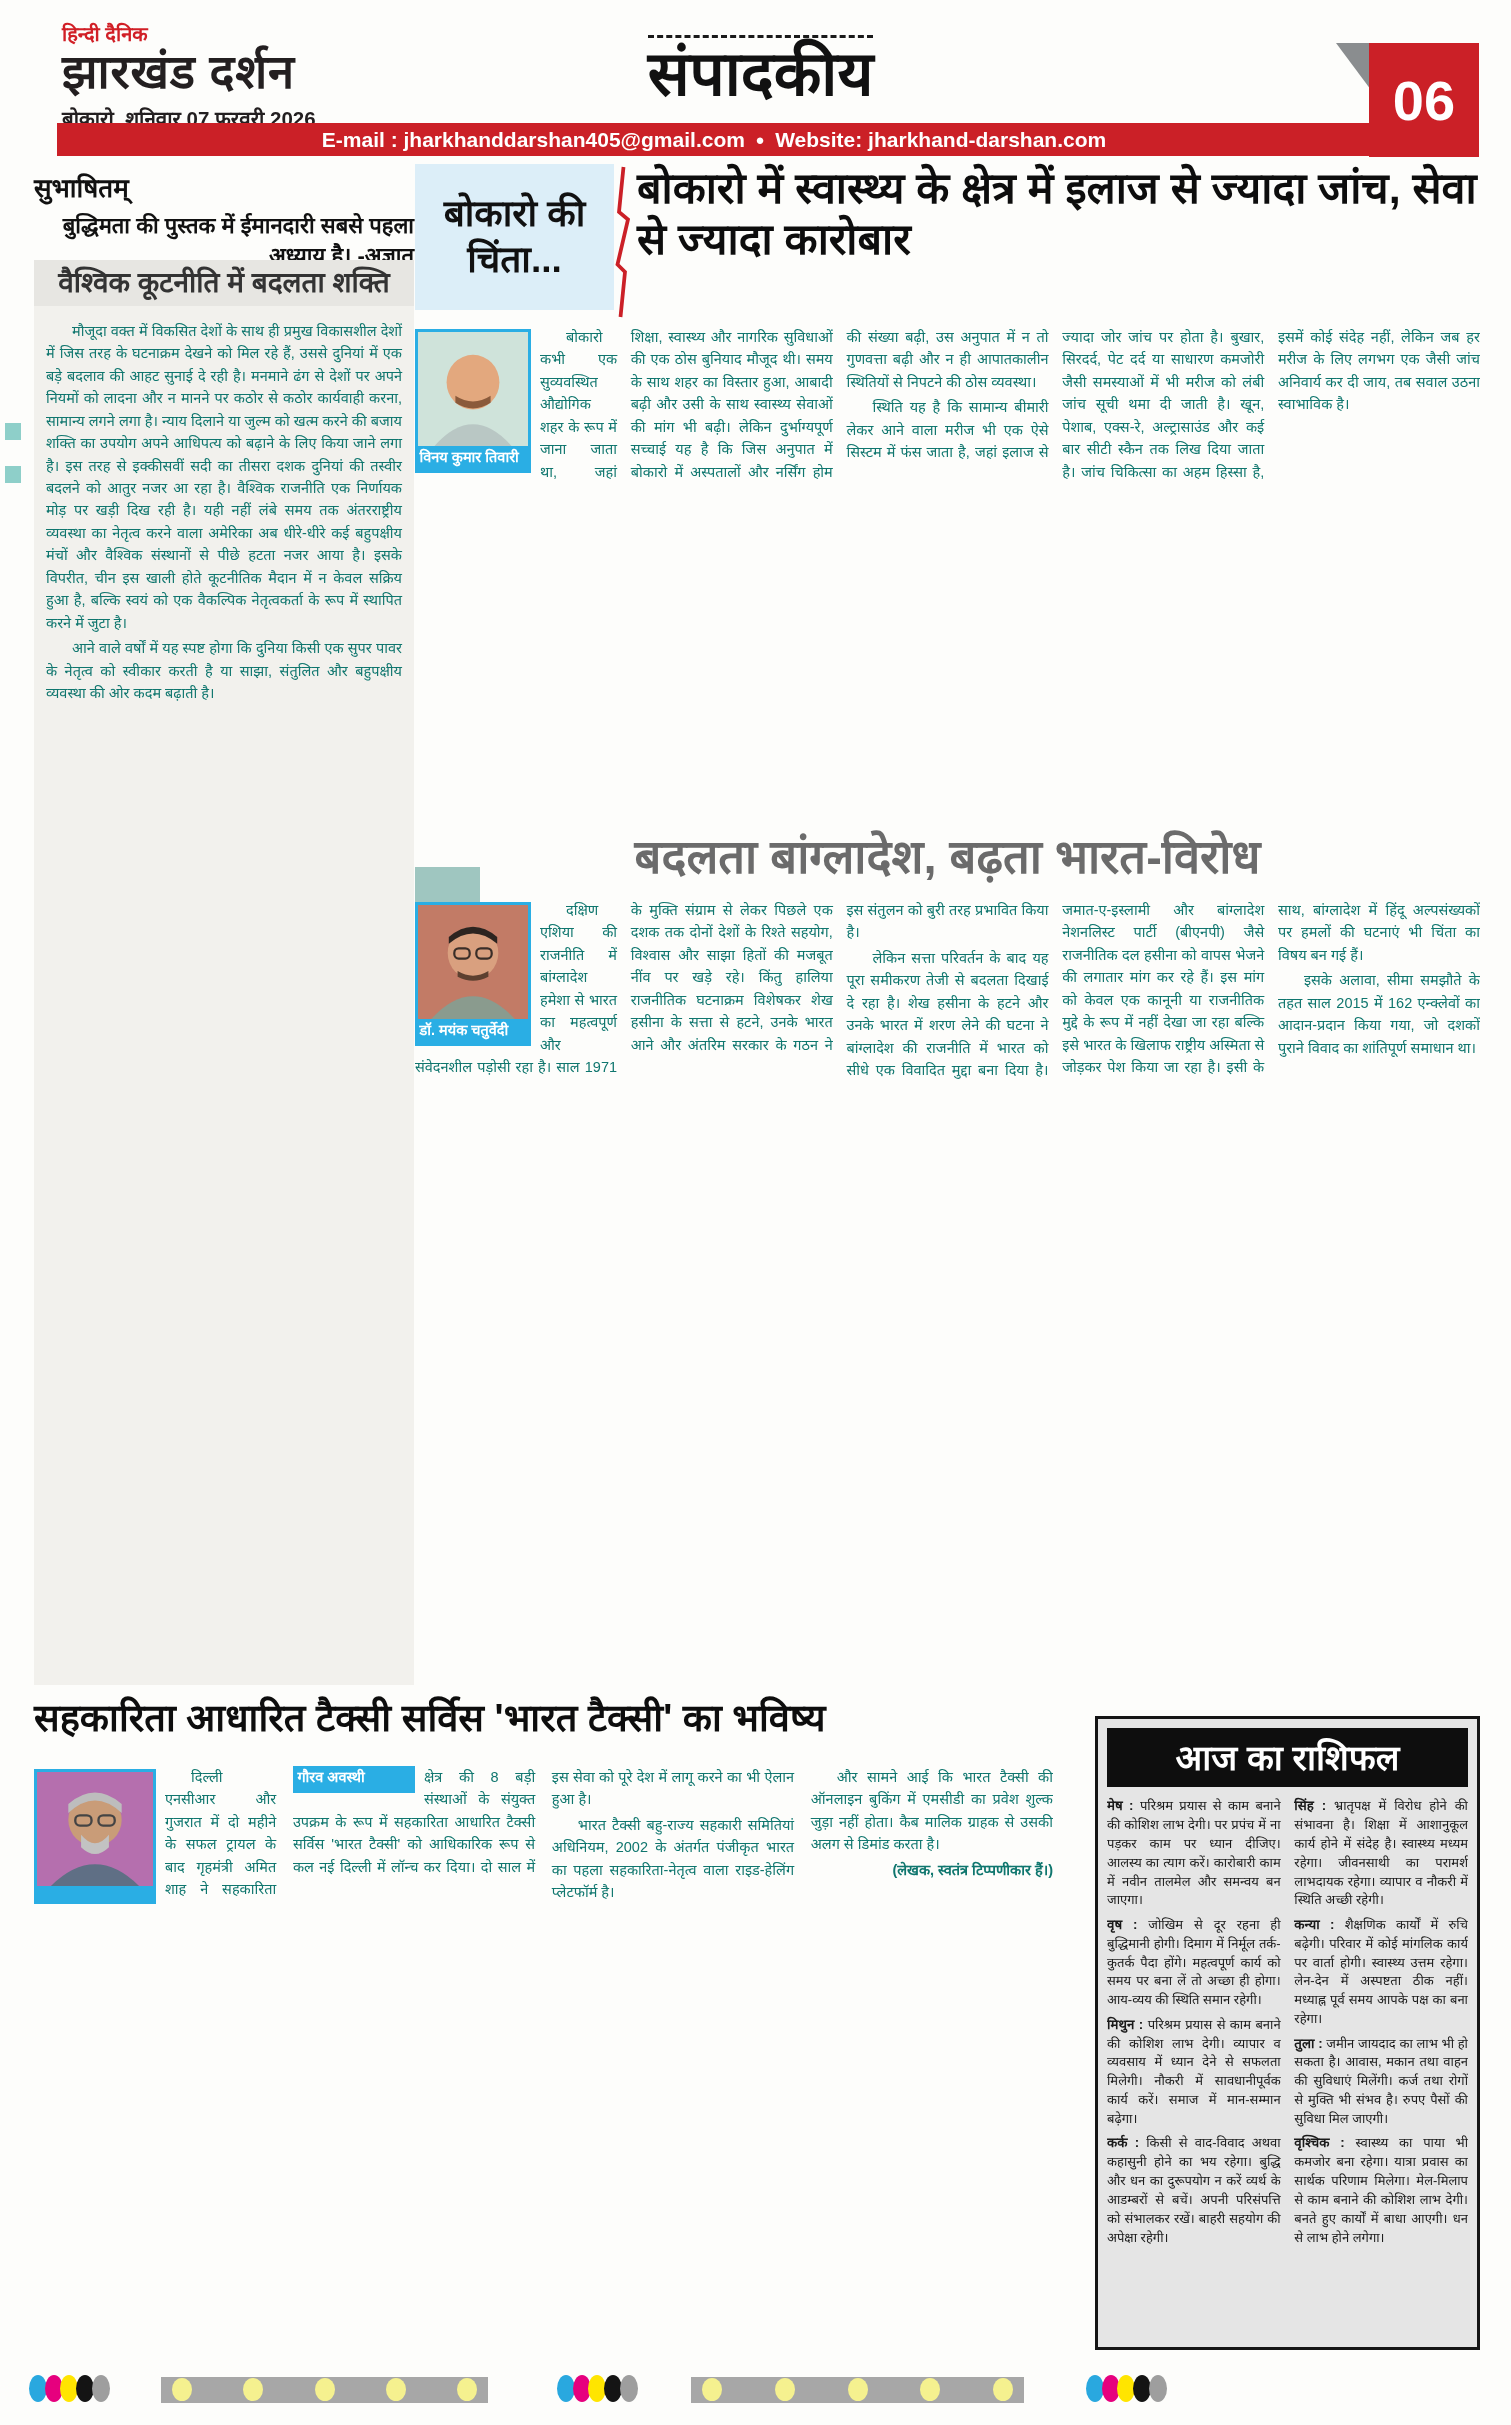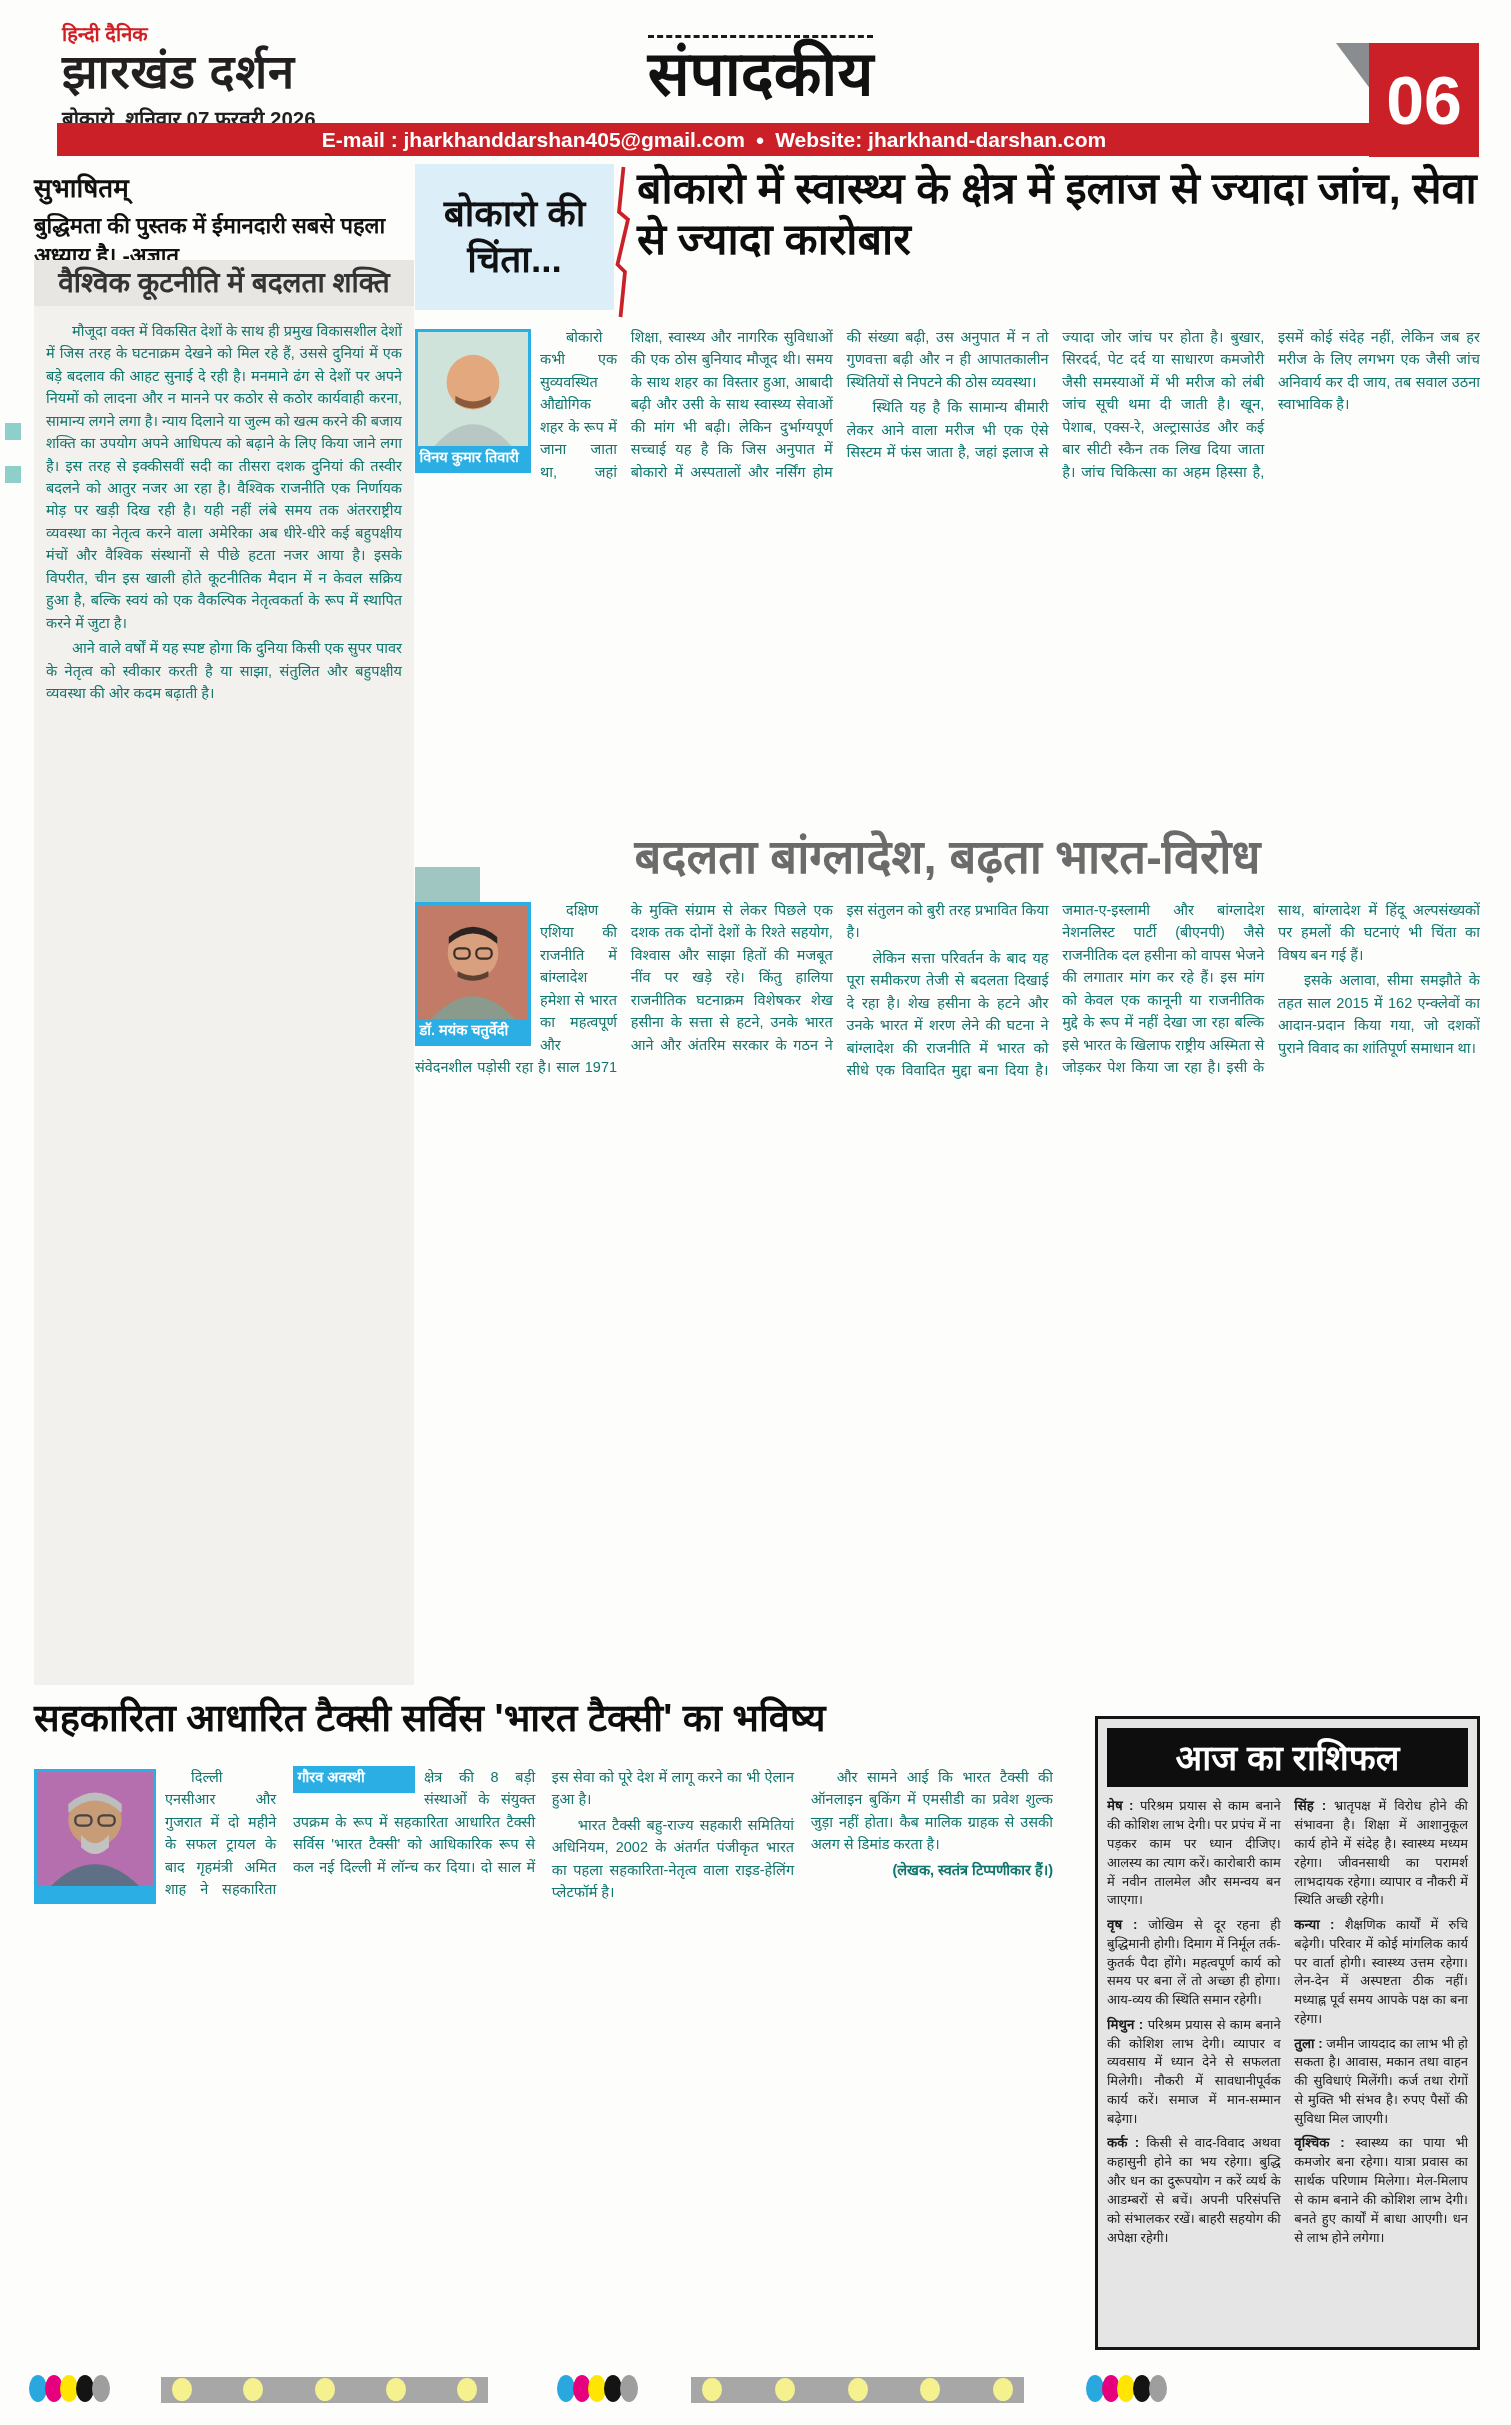--- a/index.html
+++ b/index.html
@@ -15,28 +15,28 @@
   .dateline { margin-top:7.6px; font-size:20.5px; font-weight:bold; color:#231f20; }
   .section-title { position:absolute; left:578px; top:35px; width:365px; text-align:center; }
   .section-title span { display:inline-block; border-top:3.8px dashed #1a1a1a; padding-top:3px;
                         font-size:62px; font-weight:bold; color:#111; line-height:1.05; }
   .contact-strip { position:absolute; left:57px; top:123px; width:1314px; height:33px;
                    background:#cb2027; color:#fff; font-size:21px; font-weight:bold;
                    display:flex; align-items:center; justify-content:center; gap:10.6px; }
   .contact-strip .bullet { font-size:15px; }
   .page-badge { position:absolute; left:1369px; top:43px; width:110px; height:114px;
                 background:#cb2027; color:#fff; display:flex; align-items:center; justify-content:center; }
-  .page-badge span { font-size:68px; font-weight:bold; }
+  .page-badge span { font-size:56px; font-weight:bold; }
   .badge-fold { position:absolute; left:1336px; top:43px; width:0; height:0;
                 border-top:47px solid #8a8d8f; border-left:35px solid transparent; }
 
   
   .subhashitam { position:absolute; left:34px; top:169px; width:380px; }
   .sub-heading { font-size:26px; font-weight:bold; color:#111; }
-  .sub-quote { margin-top:6px; text-align:left; font-size:22px; font-weight:bold; line-height:1.35; color:#111; }
+  .sub-quote { margin-top:6px; text-align:right; font-size:22px; font-weight:bold; line-height:1.35; color:#111; }
   .diplomacy-head { position:absolute; left:34px; top:260px; width:380px; height:46px;
                     background:#e7e6e2; font-size:28px; font-weight:bold; text-align:center;
                     line-height:46px; color:#333; }
   .diplomacy-body { position:absolute; left:34px; top:306px; width:380px; height:1379px;
                     background:#f2f1ed; padding:13.7px 12px; overflow:hidden; }
   .diplomacy-body p, .article-body p { font-size:14.5px; line-height:1.55; text-align:justify; color:#0f766e;
                     text-indent:26px; margin-bottom:3px; }
 
   .decor-sq { position:absolute; background:#8ecfc9; }
   .sq1 { left:4.6px; top:423px; width:16.7px; height:16.7px; }

